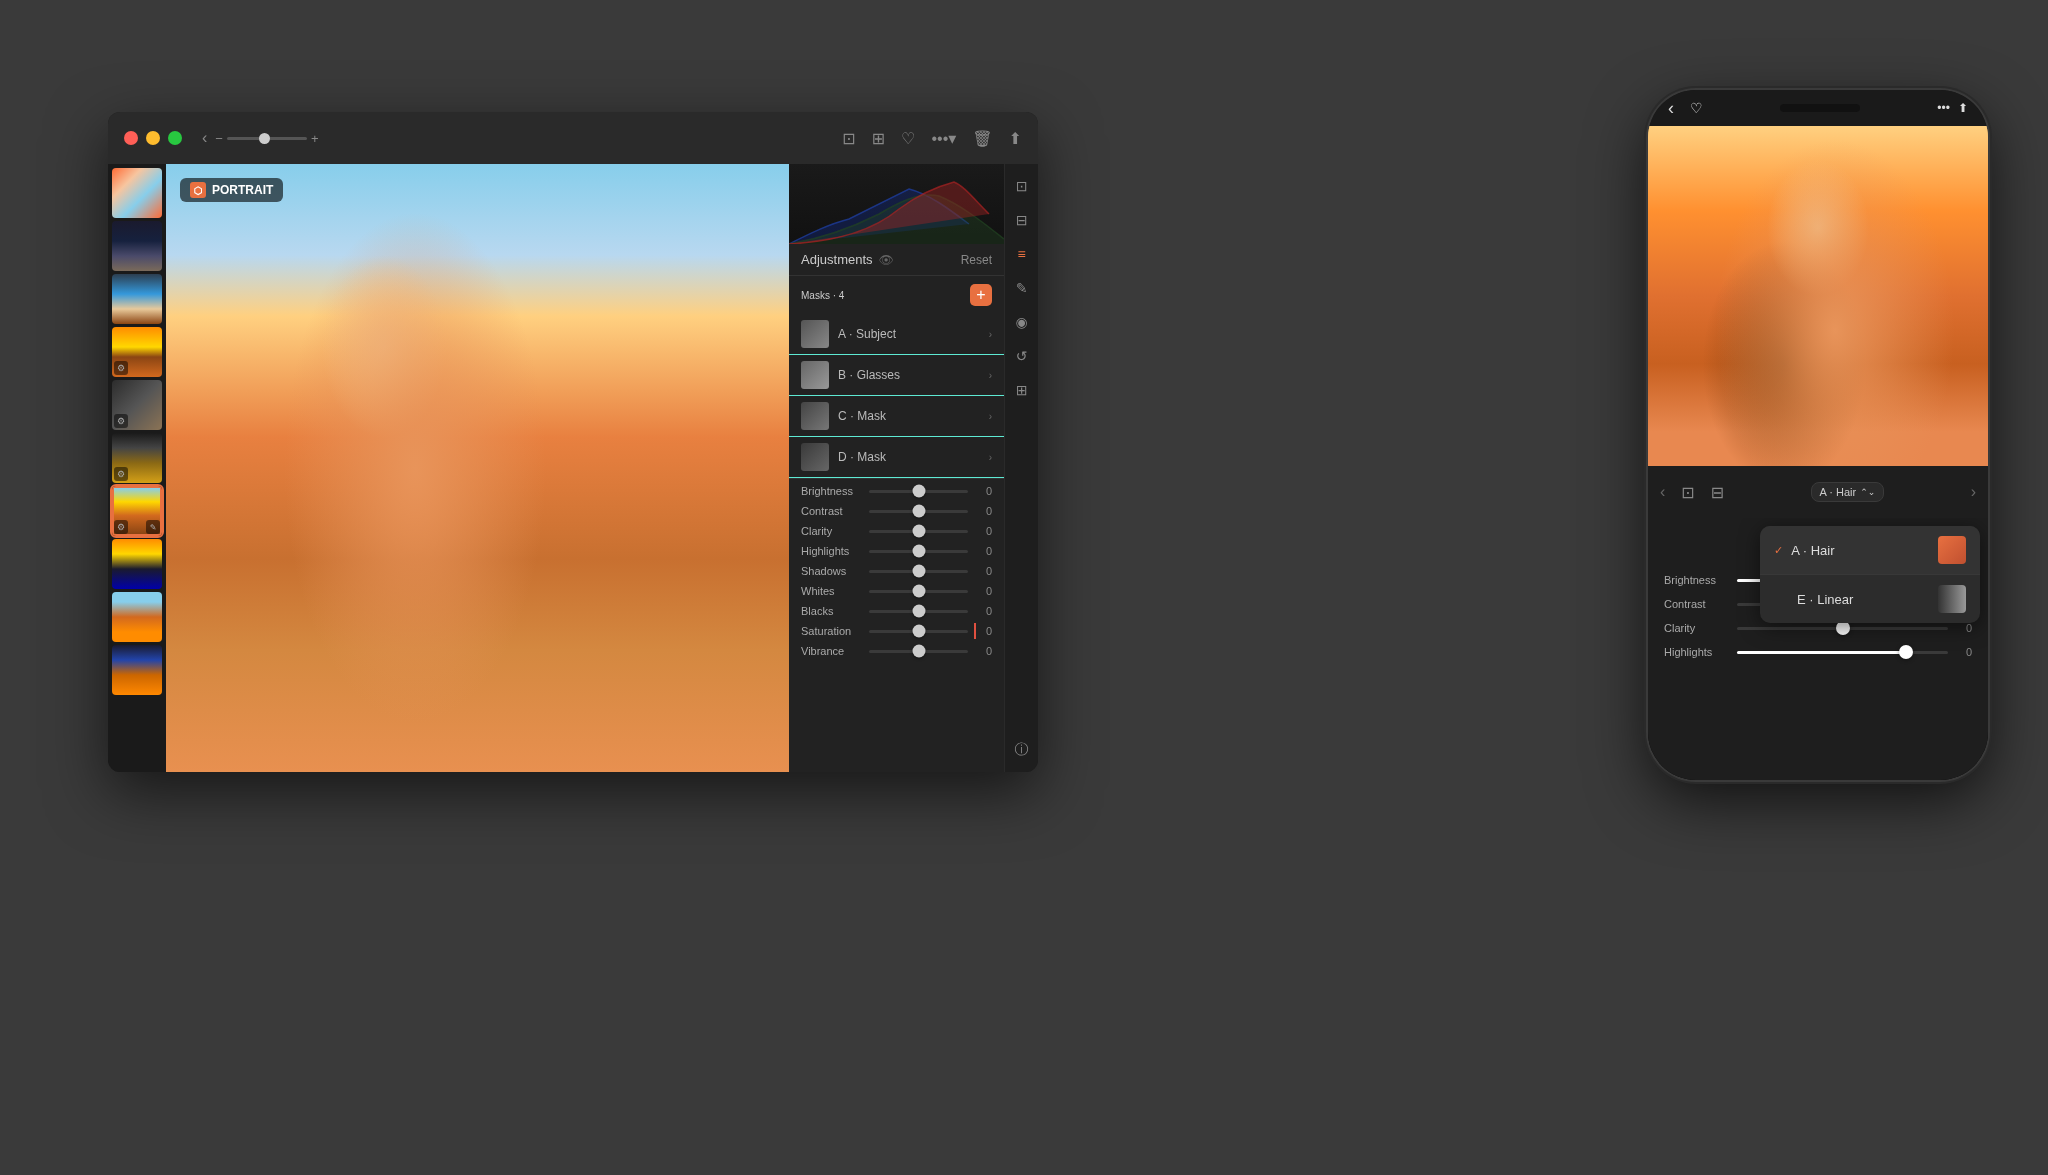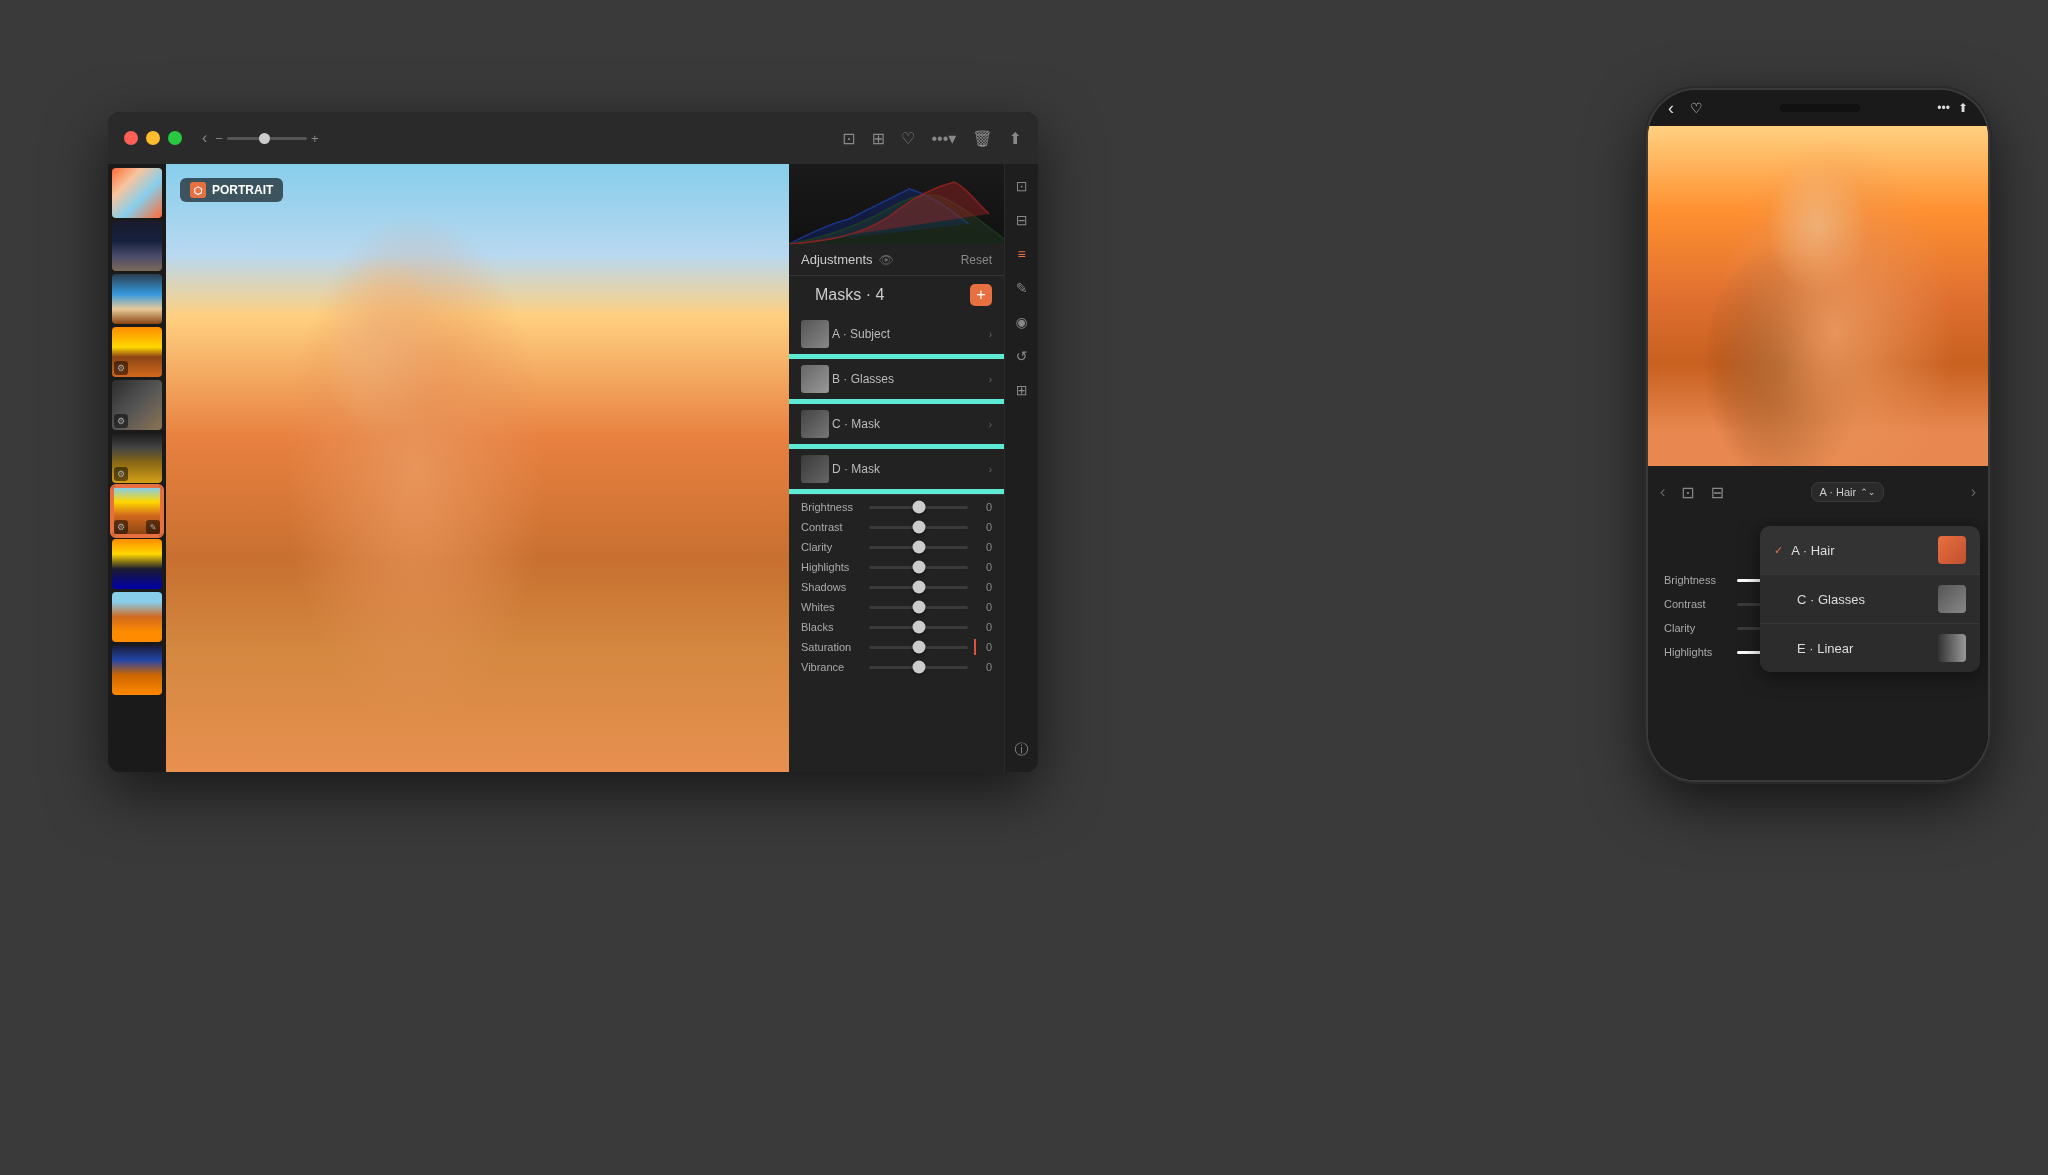--- a/index.html
+++ b/index.html
@@ -286,44 +286,43 @@
 
     .masks-header {
       display: flex;
       align-items: center;
       justify-content: space-between;
       padding: 8px 12px;
     }
 
     .masks-title {
       color: #ccc;
-      font-size: 16px;
+      font-size: 10px;
       font-weight: 500;
-      margin-left: 14px;
     }
 
     .masks-add {
       width: 22px;
       height: 22px;
       background: #e87040;
       border-radius: 5px;
       display: flex;
       align-items: center;
       justify-content: center;
       color: white;
       font-size: 16px;
       cursor: pointer;
     }
 
     .mask-item {
       display: flex;
       align-items: center;
       padding: 6px 12px;
-      gap: 3px;
-      border-bottom: 5px solid #5eead4;
+      gap: 9px;
+      border-bottom: 1px solid #5eead4;
       cursor: pointer;
     }
 
     .mask-thumb {
       width: 28px;
       height: 28px;
       border-radius: 3px;
       background: #444;
       overflow: hidden;
       flex-shrink: 0;
@@ -959,27 +958,20 @@
           <div class="dropdown-item selected">
             <div class="dropdown-item-label">
               <span style="color:#e87040;font-size:11px">✓</span>
               <span>A · Hair</span>
             </div>
             <div class="dropdown-thumb dthumb-a"></div>
           </div>
           <div class="dropdown-item">
             <div class="dropdown-item-label">
               <span style="width:15px;display:inline-block"></span>
-              <span>C · Glasses</span>
-            </div>
-            <div class="dropdown-thumb dthumb-c"></div>
-          </div>
-          <div class="dropdown-item">
-            <div class="dropdown-item-label">
-              <span style="width:15px;display:inline-block"></span>
               <span>E · Linear</span>
             </div>
             <div class="dropdown-thumb dthumb-e"></div>
           </div>
         </div>
       </div>
     </div>
   </div>
 </div>
 

